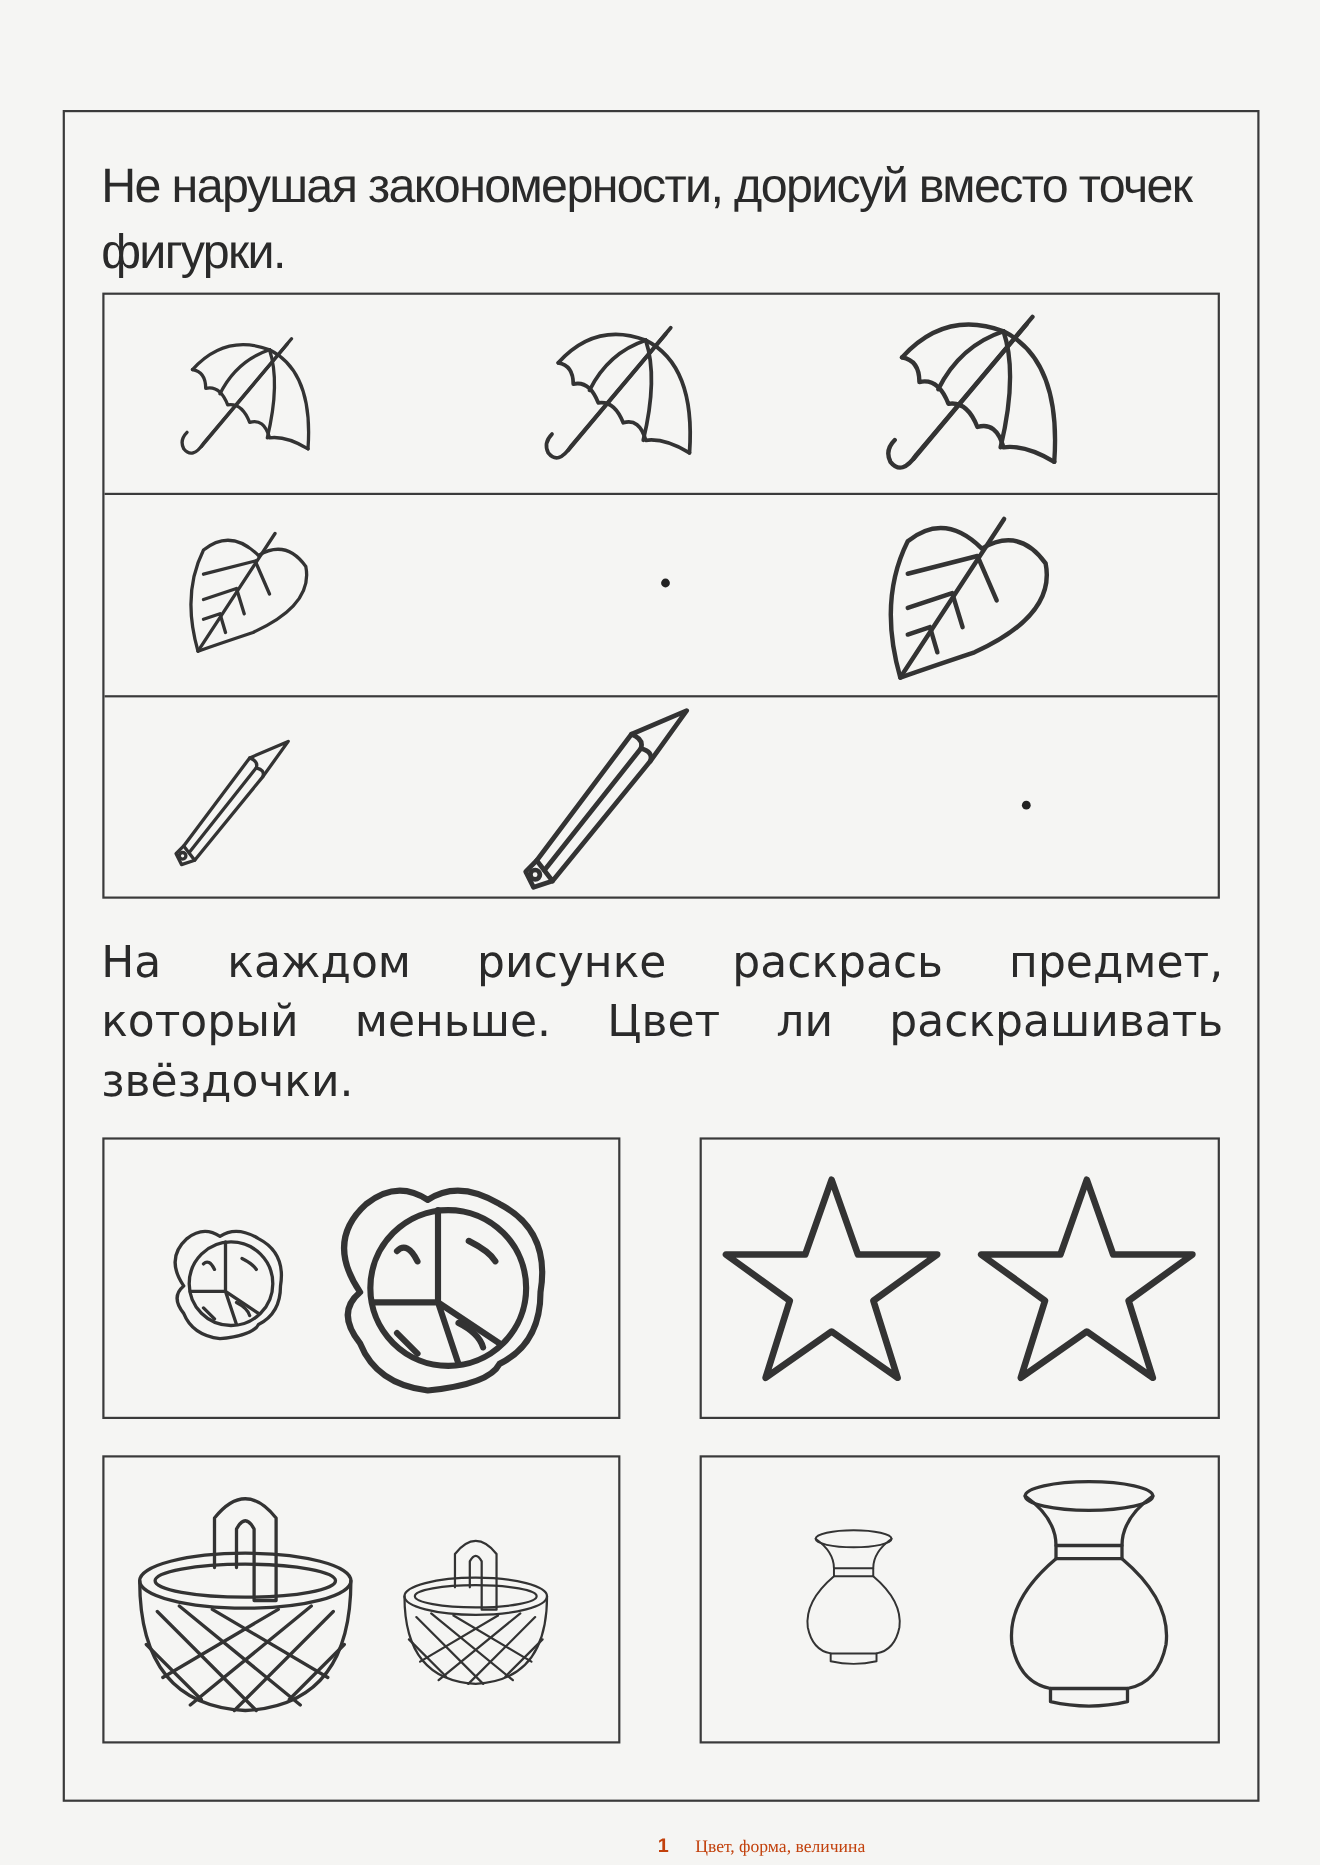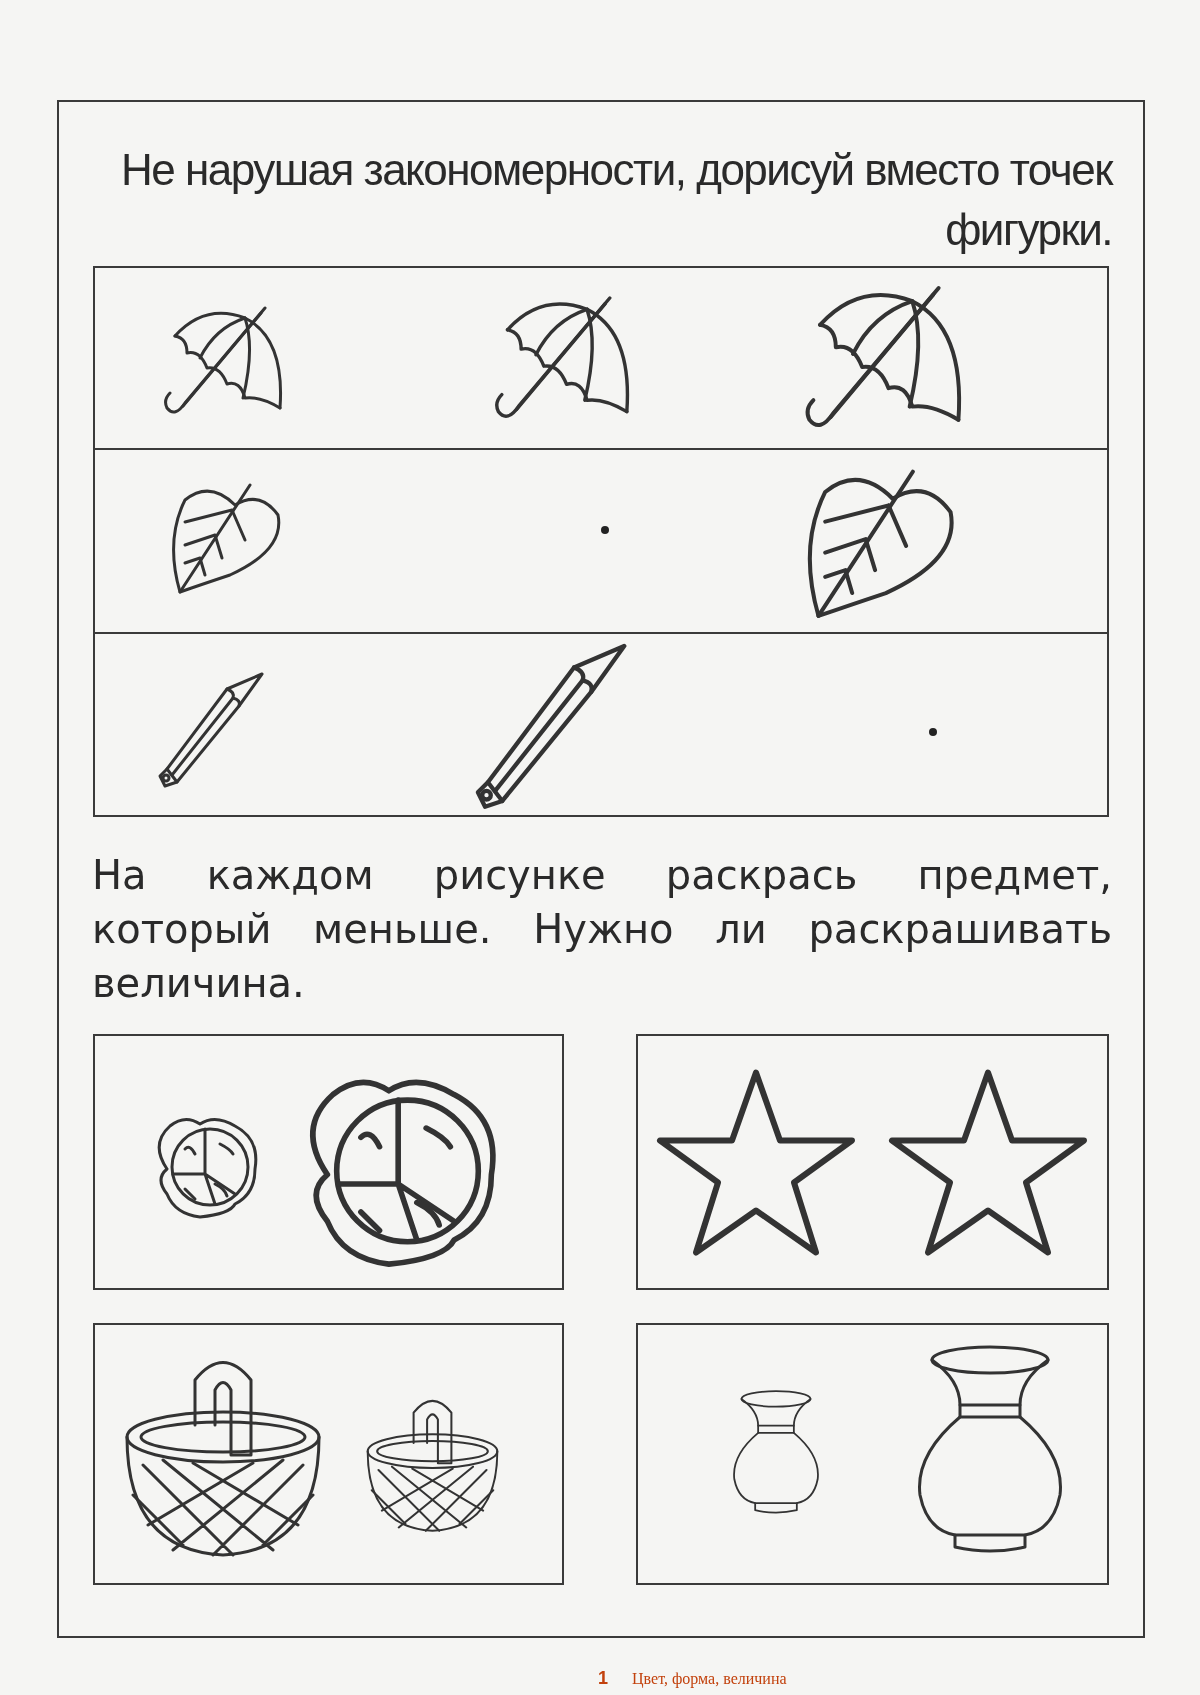--- a/index.html
+++ b/index.html
@@ -1,18 +1,18 @@
 <!DOCTYPE html>
 <html><head>
 <meta charset="utf-8">
 <style>
   html, body { margin: 0; padding: 0; }
   body { width: 1200px; height: 1695px; background: #f5f5f3; position: relative; overflow: hidden; font-family: "DejaVu Sans", sans-serif; color: #2a2a2a; }
   .frame { position: absolute; left: 57px; top: 100px; width: 1088px; height: 1538px; border: 2px solid #3a3a3a; box-sizing: border-box; }
-  .task1 { position: absolute; left: 92px; top: 140px; width: 1020px; font-size: 44px; line-height: 60px; letter-spacing: -1.5px; font-family: "Liberation Sans", sans-serif; font-stretch: condensed; text-align: right; }
+  .task1 { position: absolute; left: 92px; top: 140px; width: 1020px; font-size: 44px; line-height: 60px; letter-spacing: -1.5px; font-family: "Liberation Sans", sans-serif; font-stretch: condensed; }
   .task2 { position: absolute; left: 92px; top: 848px; width: 1020px; font-size: 40px; line-height: 54px; text-align: justify; font-family: "DejaVu Sans", sans-serif; }
   .grid3 { position: absolute; left: 93px; top: 266px; width: 1016px; height: 551px; border: 2px solid #3a3a3a; box-sizing: border-box; }
   .row { position: absolute; left: 0; width: 100%; border-bottom: 2px solid #3a3a3a; box-sizing: border-box; }
   .row:last-child { border-bottom: none; }
   .cell { position: absolute; border: 2px solid #3a3a3a; box-sizing: border-box; background: transparent; }
   svg { position: absolute; overflow: visible; }
   svg * { fill: none; stroke: #333; stroke-width: 3; stroke-linecap: round; stroke-linejoin: round; }
   .dot { position: absolute; width: 8px; height: 8px; border-radius: 50%; background: #222; }
   .footer { position: absolute; top: 1668px; left: 598px; font-family: "Liberation Serif", serif; font-size: 16px; color: #c2410c; }
   .footer .pnum { font-family: "Liberation Sans", sans-serif; font-weight: bold; font-size: 18px; margin-right: 20px; }
@@ -79,21 +79,21 @@
       <path d="M105 0 L70 15 L10 95 L20 108 L82 32 Z"></path>
       <path d="M70 15 Q78 18 76 24 Q84 26 82 32"></path>
       <path d="M76 24 L15 101"></path>
       <path d="M10 95 L3 102 L8 112 L20 108"></path>
       <circle cx="9" cy="104" r="3"></circle>
     </svg>
     <div class="dot" style="left:834px;top:94px;"></div>
   </div>
 </div>
 
-<div class="task2">На каждом рисунке раскрась предмет, который меньше. Нужно ли раскрашивать величина.</div>
+<div class="task2">На каждом рисунке раскрась предмет, который меньше. Цвет ли раскрашивать звёздочки.</div>
 
 <div class="cell" style="left:93px;top:1034px;width:471px;height:256px;">
   <svg width="110" height="105" style="left:60px;top:78px;" viewBox="0 0 110 105">
     <path d="M12 55 Q-5 30 15 12 Q30 0 45 10 Q60 0 80 12 Q105 25 100 55 Q100 80 80 90 Q75 100 45 103 Q20 100 12 80 Q0 65 12 55"></path>
     <circle cx="55" cy="53" r="38"></circle>
     <path d="M50 15 L50 60 L18 60 M50 60 L80 80 M50 60 L60 90"></path>
     <path d="M30 35 Q35 30 40 40 M65 30 Q75 35 78 40 M30 75 Q35 80 40 85 M60 70 Q70 75 72 82"></path>
   </svg>
   <svg width="205" height="200" style="left:210px;top:34px;" viewBox="0 0 110 105">
     <path d="M12 55 Q-5 30 15 12 Q30 0 45 10 Q60 0 80 12 Q105 25 100 55 Q100 80 80 90 Q75 100 45 103 Q20 100 12 80 Q0 65 12 55"></path>

